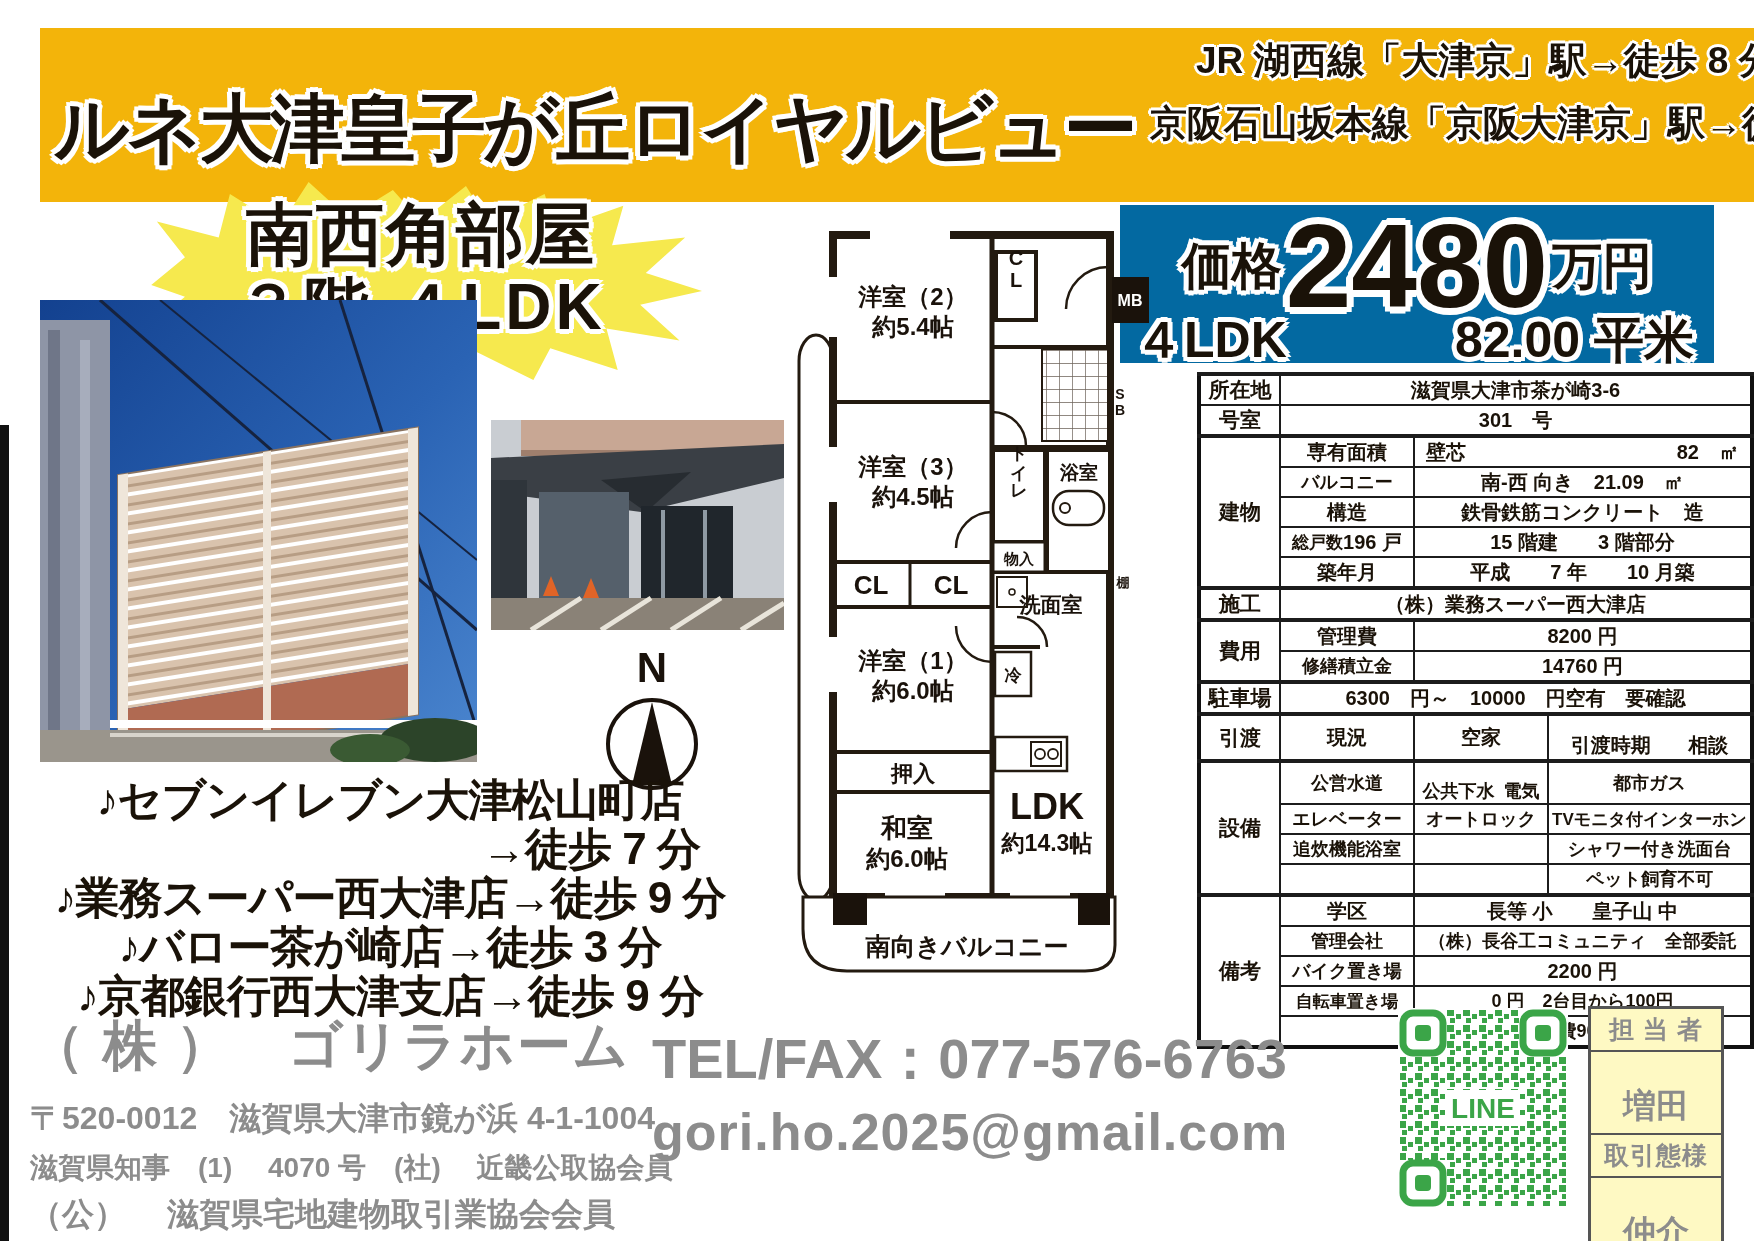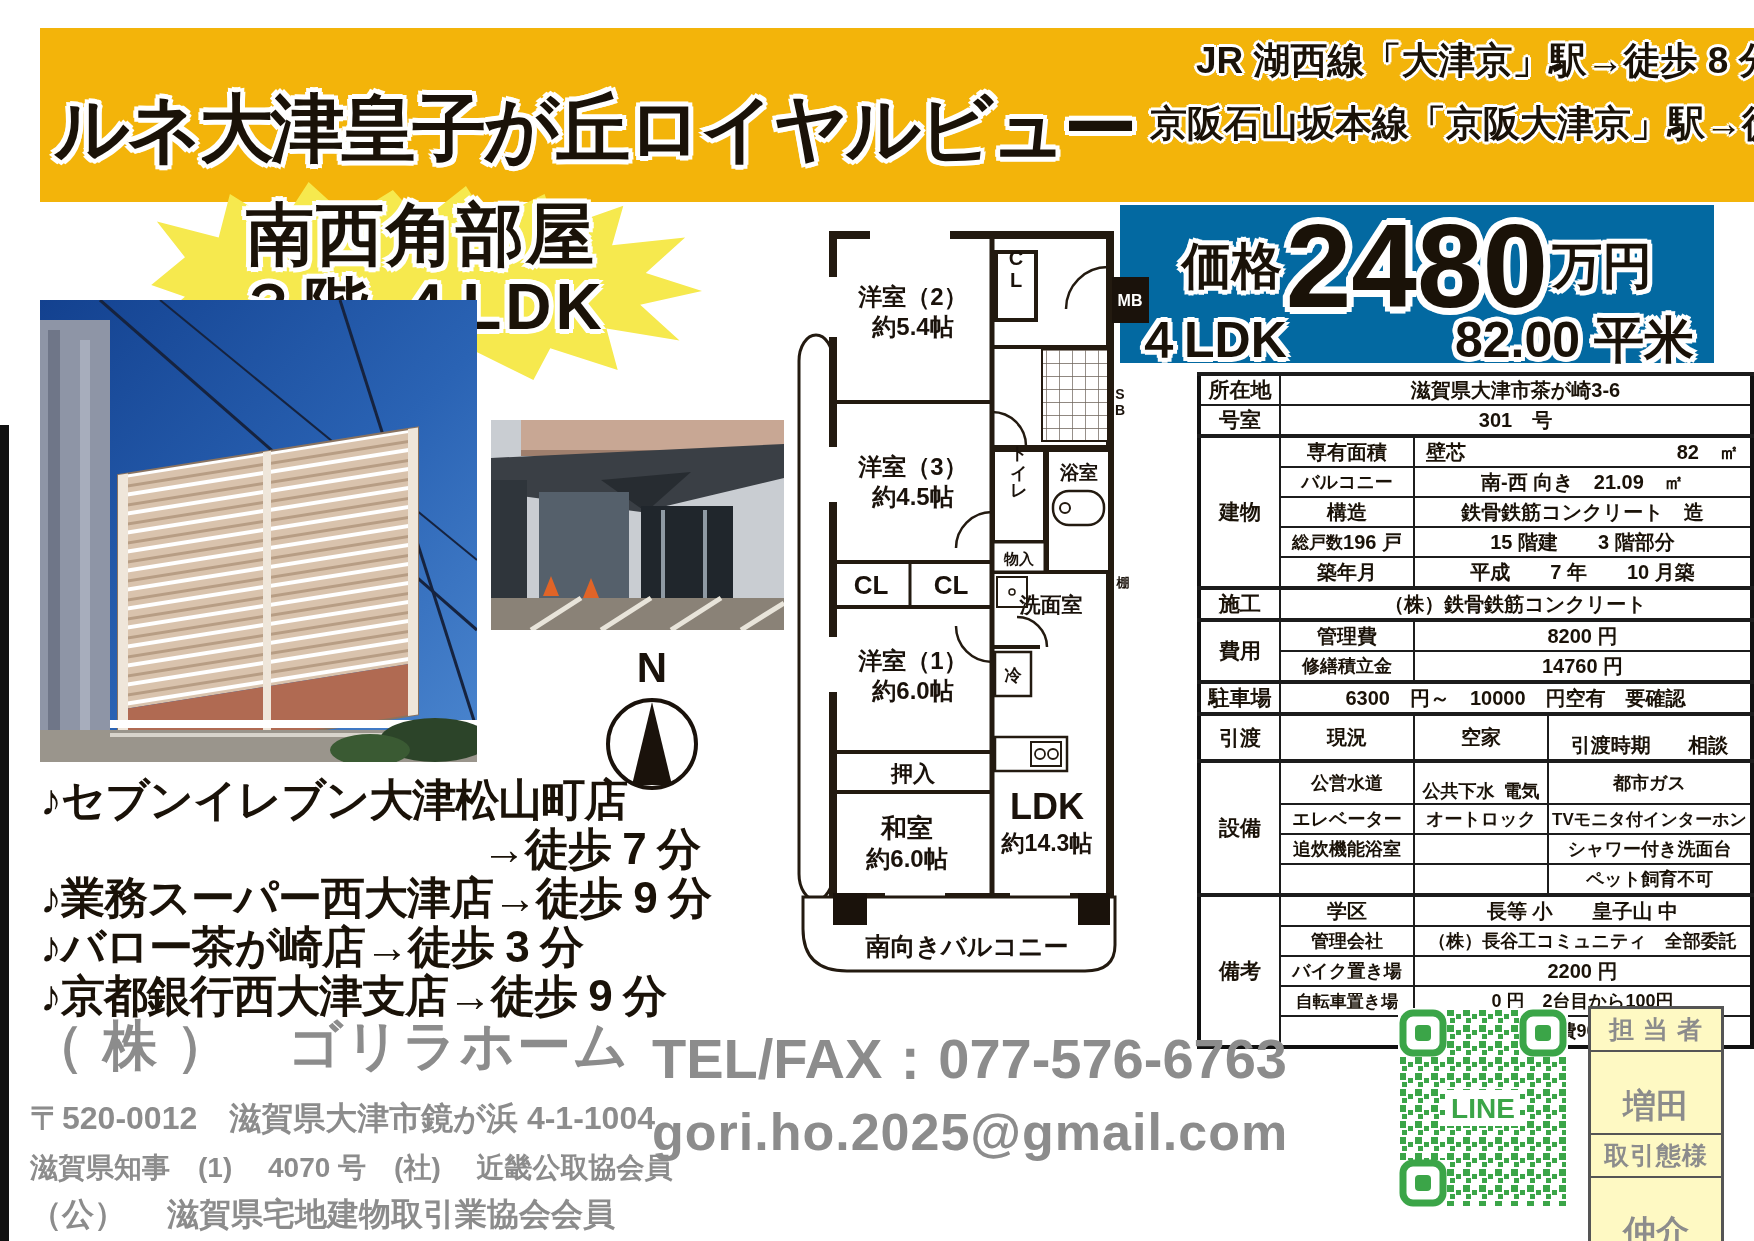--- a/index.html
+++ b/index.html
@@ -42,21 +42,21 @@
   .f17{font-size:17px !important;}
   .f18{font-size:18px !important;}
   .fx{display:flex;justify-content:space-between;align-items:center;padding:0 8px;}
   .fx2{display:flex;justify-content:space-around;align-items:center;margin-top:16px;}
   
   .photo-building{left:40px;top:300px;width:437px;height:462px;}
   .photo-entrance{left:491px;top:420px;width:293px;height:210px;}
   .compass{left:600px;top:648px;width:105px;height:145px;}
   
   .amenities{left:40px;top:778px;width:700px;font-weight:900;color:#1a1208;}
-  .amenities .line{font-size:44px;letter-spacing:-1px;line-height:1.0;margin-bottom:5px;white-space:nowrap;}
+  .amenities .line{font-size:44px;letter-spacing:-1px;line-height:1.0;margin-bottom:5px;white-space:nowrap;text-align:center;}
   .amenities .indent{text-align:right;padding-right:40px;}
   
   .company{left:30px;top:1010px;width:660px;color:#8c8c8c;}
   .company .name{font-size:54px;font-weight:900;letter-spacing:2px;white-space:nowrap;}
   .company .addr{font-size:32px;font-weight:900;margin-top:14px;white-space:nowrap;}
   .company .lic1{font-size:28px;font-weight:900;margin-top:8px;white-space:nowrap;}
   .company .lic2{font-size:32px;font-weight:900;margin-top:6px;white-space:nowrap;}
   
   .contact-tel{left:652px;top:1022px;font-size:56px;font-weight:900;color:#8c8c8c;letter-spacing:0px;white-space:nowrap;}
   .contact-mail{left:652px;top:1102px;font-size:52px;font-weight:900;color:#8c8c8c;letter-spacing:1px;white-space:nowrap;}
@@ -150,21 +150,21 @@
             </div>
       </td>
       <td colspan="2">15 階建　　3 階部分</td>
     </tr>
     <tr>
       <td>築年月</td>
       <td colspan="2">平成　　7 年　　10 月築</td>
     </tr>
     <tr class="sec">
       <td class="lab">施工</td>
-      <td colspan="3">（株）鉄骨鉄筋コンクリート</td>
+      <td colspan="3">（株）業務スーパー西大津店</td>
     </tr>
     <tr class="sec">
       <td class="lab" rowspan="2">費用</td>
       <td>管理費</td>
       <td colspan="2">8200 円</td>
     </tr>
     <tr>
       <td class="f18">修繕積立金</td>
       <td colspan="2">14760 円</td>
     </tr>

